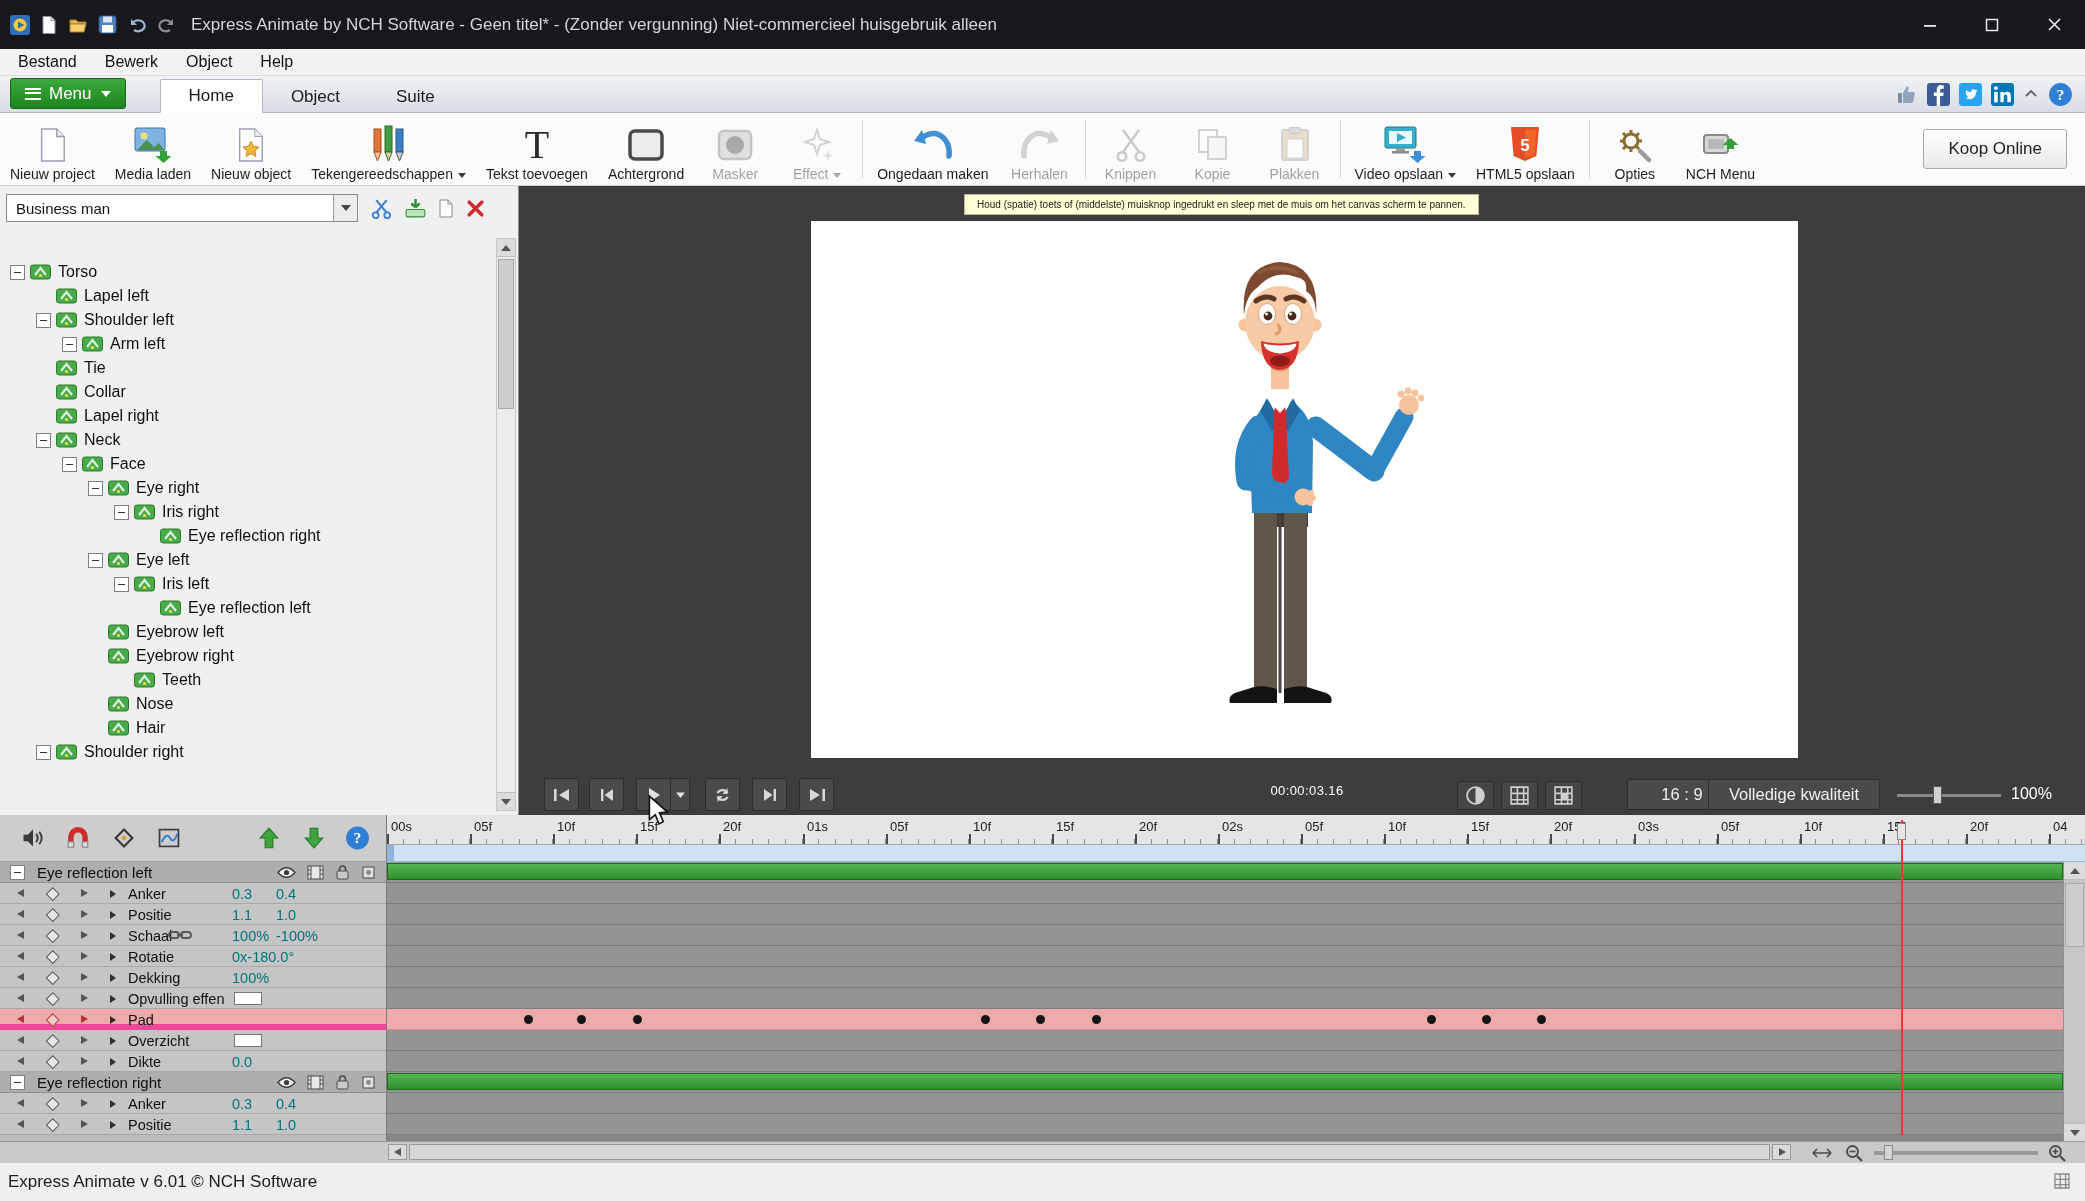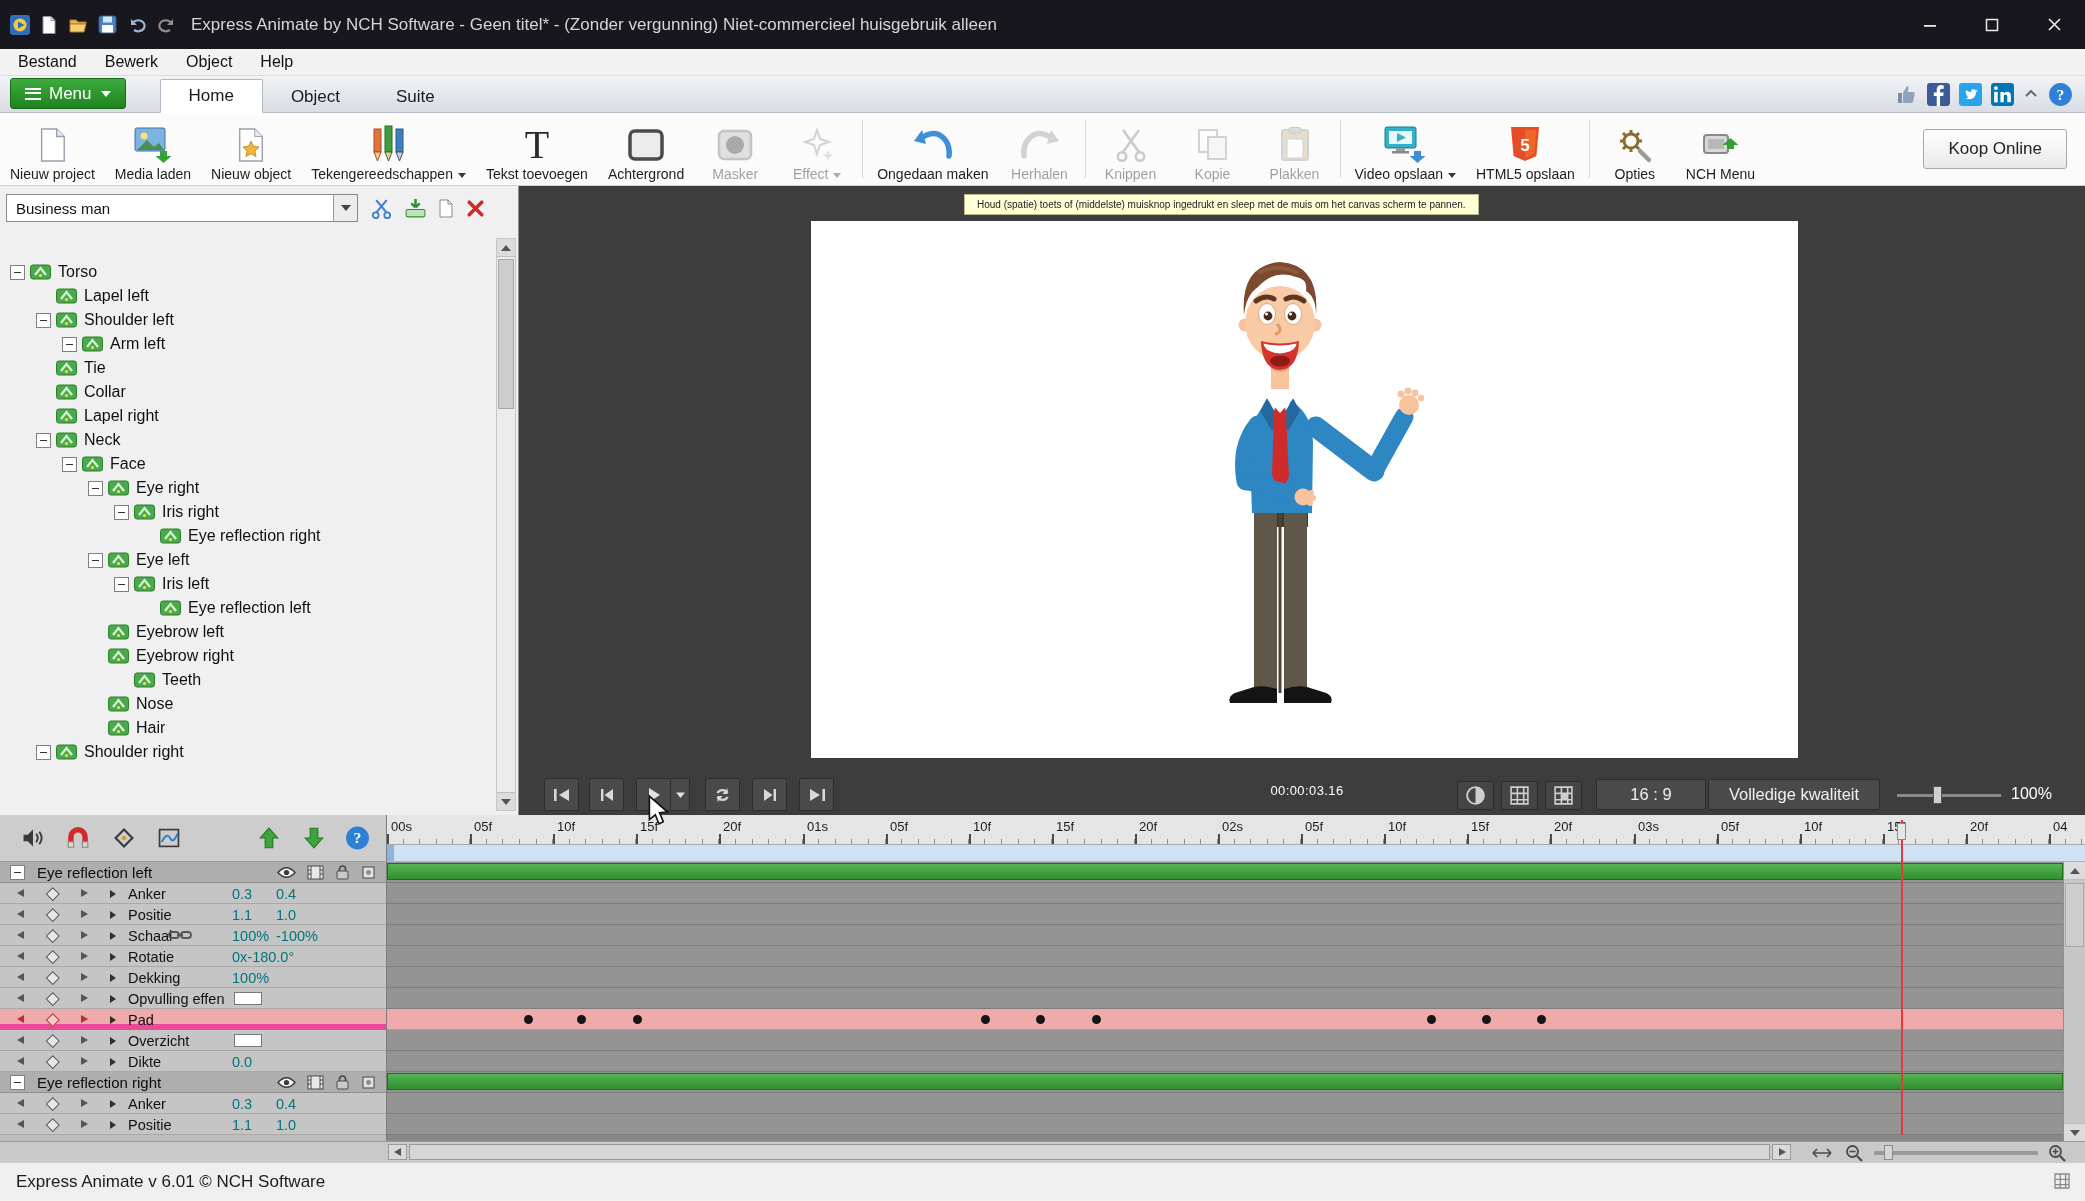--- a/index.html
+++ b/index.html
@@ -131,21 +131,21 @@
   .hb-r::after{content:"";position:absolute;left:6px;top:3px;border-top:4.5px solid transparent;border-bottom:4.5px solid transparent;border-left:7px solid #555}
   .hthumb{position:absolute;left:409px;width:1361px;top:2px;height:16px;background:#d6d6d6;border:1px solid #9a9a9a}
   .zc{position:absolute;top:2px}
   .zc-fit{left:1812px;top:5px}.zc-out{left:1845px}
   .zc-track{position:absolute;left:1874px;top:9px;width:164px;height:4px;background:#9a9a9a}
   .zc-thumb{position:absolute;left:1884px;top:3px;width:9px;height:15px;background:#d6d6d6;border:1px solid #8a8a8a}
   .zc-in{left:2048px}
 
   
   .statusbar{height:39px;background:#efefef;border-top:1px solid #cbcbcb;display:flex;align-items:center;font-size:17px;color:#1c1c1c;position:relative}
-  .statusbar .stext{margin-left:16px}
+  .statusbar .stext{margin-left:8px}
   .grip{position:absolute;right:14px;top:9px}
 </style>
 </head>
 <body>
 
 <div class="app">
 
   <div class="titlebar">
     <div class="tb-icons" id="tb-icons">
         <span class="icon">
@@ -845,21 +845,21 @@
             </div>
             <div class="pbtn" style="left:280px;width:35px">
               <svg width="18" height="14" viewBox="0 0 18 14">
                 <rect x="14.4" y="1" width="2.6" height="12" fill="#d8d8d8"></rect>
                 <path d="M2 1 L12 7 L2 13 Z" fill="#d8d8d8"></path>
               </svg>
             </div>
           </div>
         <div class="ptime">00:00:03.16</div>
         <span id="view-icons"></span>
-        <div class="dbtn" style="left:1077px;width:110px">16 : 9</div>
+        <div class="dbtn" style="left:1108px;width:110px">16 : 9</div>
         <div class="dbtn" style="left:1189px;width:172px">Volledige kwaliteit</div>
         <div class="ztrack"></div>
         <div class="zthumb"></div>
         <div class="zlabel">100%</div>
       <span class="icon vico" style="left:938px">
             <svg width="21" height="21" viewBox="0 0 20 20">
               <circle cx="10" cy="10" r="8" fill="none" stroke="#cfcfcf" stroke-width="1.8"></circle>
               <path d="M10 2 a8 8 0 0 1 0 16 Z" fill="#cfcfcf"></path>
             </svg>
           </span><span class="icon vico" style="left:982px">

